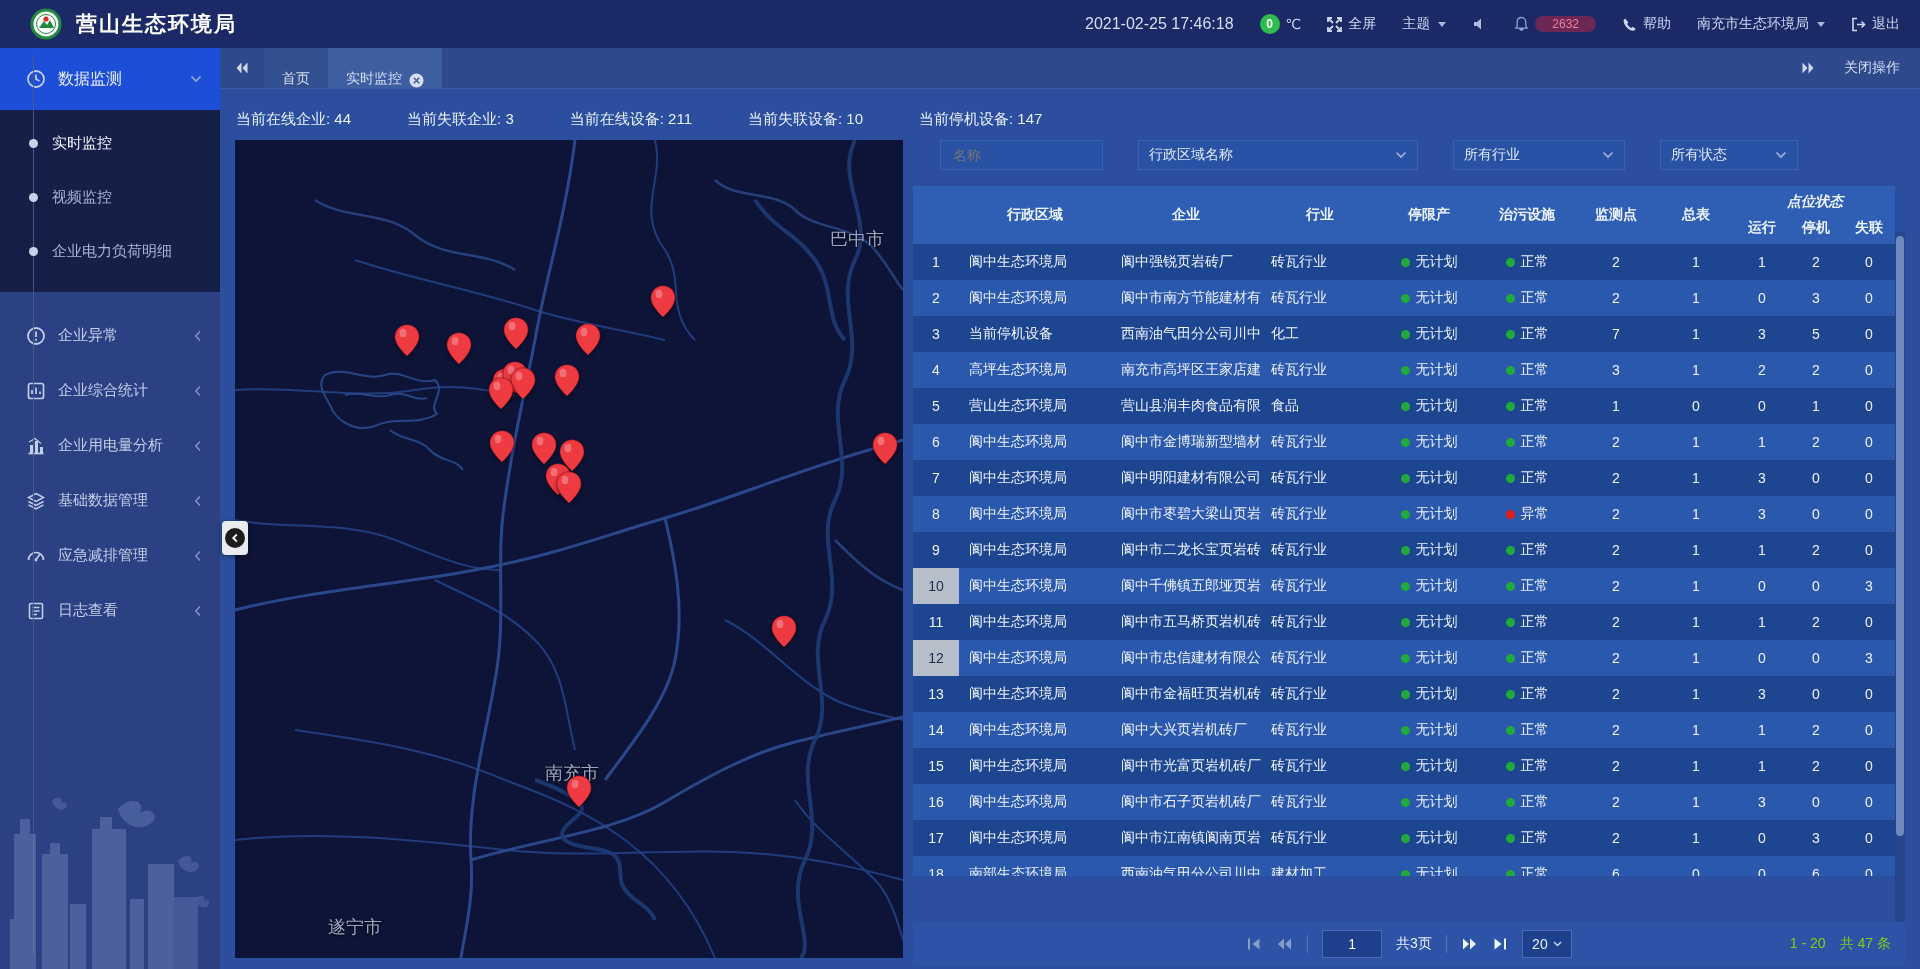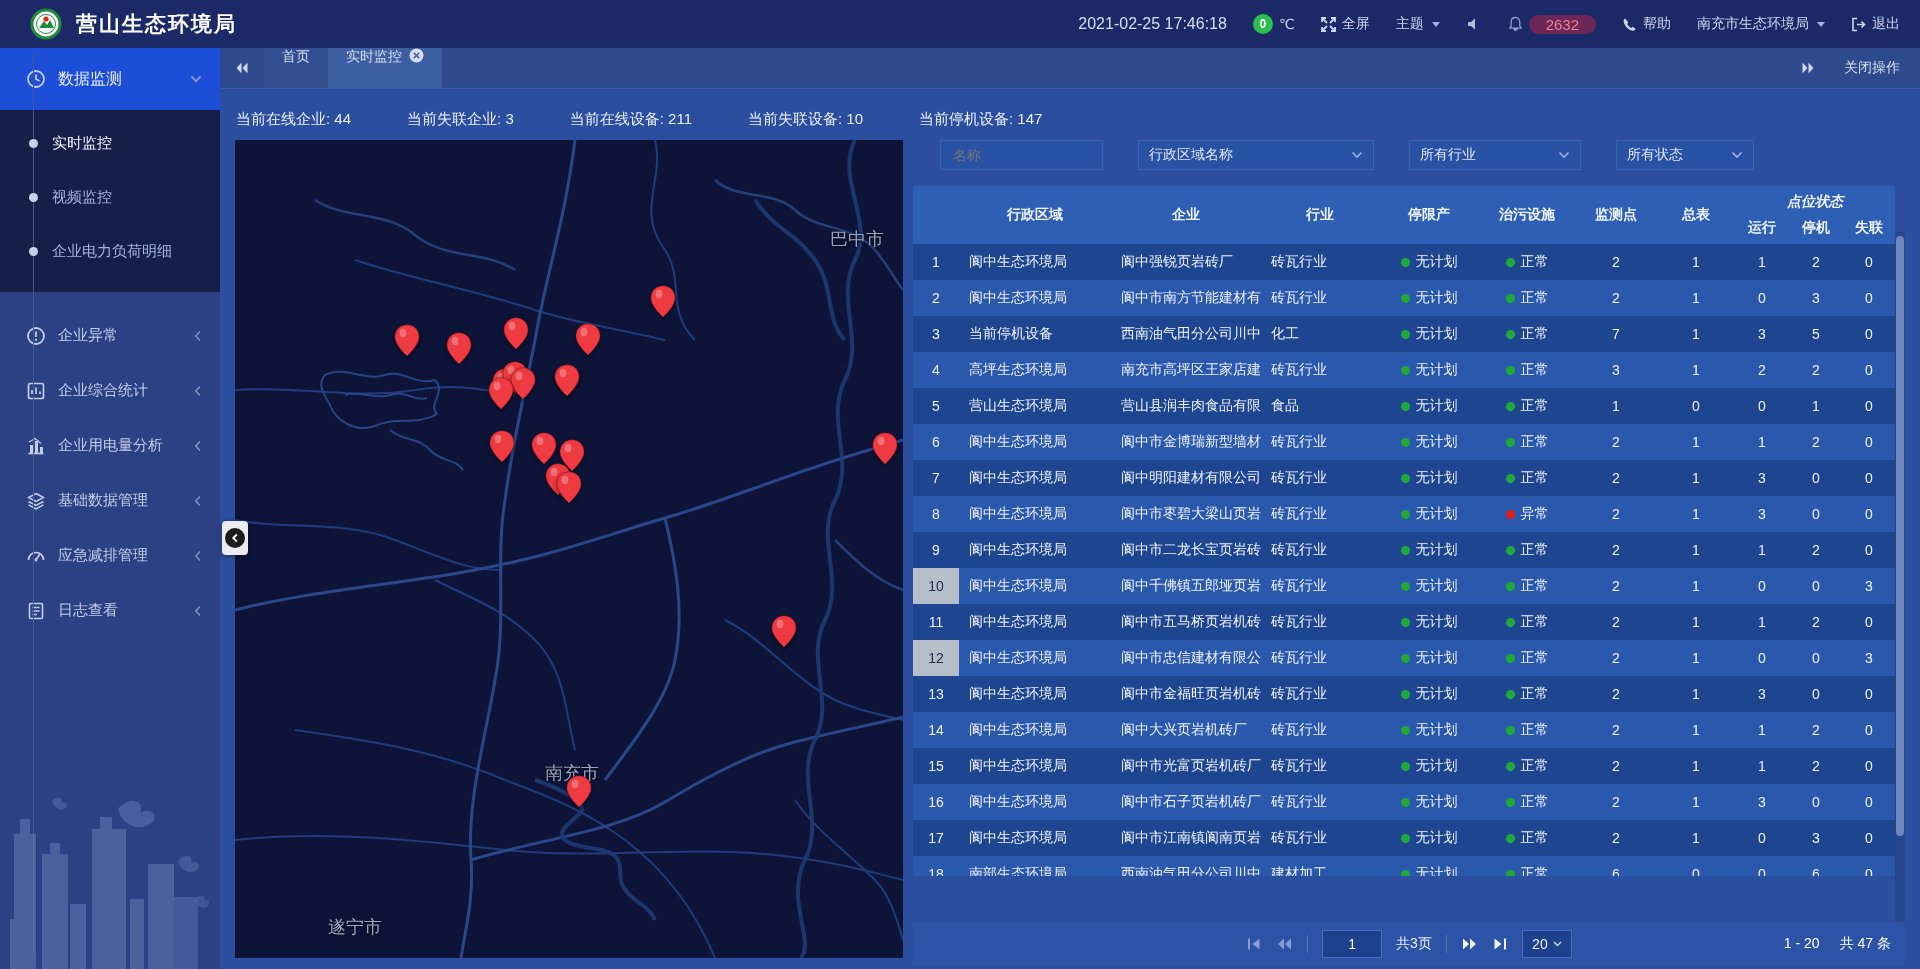--- a/index.html
+++ b/index.html
@@ -6,58 +6,58 @@
   .stage{position:relative;width:1920px;height:969px;overflow:hidden;background:#2b4f9e;
          font-family:"Liberation Sans","DejaVu Sans",sans-serif;-webkit-font-smoothing:antialiased;}
   
   .hdr{position:absolute;left:0;top:0;width:1920px;height:48px;background:#1b2a66;display:flex;align-items:center;color:#cdd6f0;z-index:30;}
   .logo{margin-left:30px;width:32px;height:32px;flex:0 0 auto;}
   .app-title{margin-left:14px;font-size:21px;font-weight:bold;color:#ffffff;letter-spacing:2px;}
   .hdr-right{margin-left:auto;display:flex;align-items:center;gap:26px;padding-right:20px;font-size:14px;}
   .hdr-item{display:flex;align-items:center;gap:6px;cursor:pointer;white-space:nowrap;}
   .datetime{font-size:16px;color:#d7def2;}
   .temp-badge{width:20px;height:20px;border-radius:50%;background:#2dbd4e;color:#fff;font-size:12px;display:flex;align-items:center;justify-content:center;font-weight:bold;}
-  .badge-pill{background:rgba(190,35,70,.5);color:#ee8296;border-radius:10px;padding:1px 17px;font-size:15px;}
+  .badge-pill{background:rgba(190,35,70,.5);color:#ee8296;border-radius:10px;padding:1px 17px;font-size:12px;}
   .caret{display:inline-block;width:0;height:0;border-left:4px solid transparent;border-right:4px solid transparent;border-top:5px solid #aab6da;margin-left:2px;}
   
   .sidebar{position:absolute;left:0;top:48px;width:220px;height:921px;background:#2c4084;color:#c2cde8;z-index:20;overflow:hidden;}
   .side-parent{height:62px;display:flex;align-items:center;background:#1d4ed8;cursor:pointer;}
   .submenu{background:#161f48;padding:6px 0 14px 0;}
   .sub-item{position:relative;height:54px;display:flex;align-items:center;padding-left:52px;font-size:15px;color:#a7b4d8;cursor:pointer;}
   .sub-item.active{color:#f2f5fc;}
   .sub-line{position:absolute;left:33px;top:6px;bottom:14px;width:1px;background:#47578f;}
   .sub-dot{position:absolute;left:29px;width:9px;height:9px;border-radius:50%;background:#c7d1ea;}
   .side-item{height:55px;display:flex;align-items:center;font-size:15px;cursor:pointer;}
   .side-items{margin-top:16px;}
   .side-icon{width:20px;height:20px;margin-left:26px;margin-right:12px;flex:0 0 auto;}
   .side-label{flex:1;}
   .side-chev{margin-right:18px;}
   .cityscape{position:absolute;left:0;bottom:0;width:220px;height:190px;opacity:.4;}
   
   .tabbar{position:absolute;left:220px;top:48px;width:1700px;height:40px;background:#2e4a8c;display:flex;align-items:center;color:#d3dcf0;font-size:14px;border-bottom:1px solid #3a5da8;}
   .tab-nav{width:44px;display:flex;justify-content:center;cursor:pointer;}
-  .tab{height:40px;display:flex;align-items:flex-start;gap:7px;padding:0 18px;cursor:pointer;background:#32508f;}
+  .tab{height:40px;display:flex;align-items:flex-end;gap:7px;padding:0 18px;cursor:pointer;background:#32508f;}
   .tab.active{background:#3e5ea2;}
   .tabbar-right{margin-left:auto;display:flex;align-items:center;gap:28px;padding-right:20px;}
   
   .statsbar{position:absolute;left:236px;top:102px;height:34px;display:flex;align-items:center;gap:56px;color:#e9eff9;font-size:15px;z-index:5;}
   .stat-item .lab::after{content:": ";}
   
   .map{position:absolute;left:235px;top:140px;width:668px;height:818px;background:#0d1438;overflow:hidden;}
   .city-label{position:absolute;color:#9aa6c0;font-size:18px;text-shadow:0 1px 3px #000;transform:translate(-50%,-50%);white-space:nowrap;}
   .pin{position:absolute;width:26px;height:33px;filter:drop-shadow(0 2px 2px rgba(0,0,0,.45));}
   .map-collapse{position:absolute;left:222px;top:521px;width:26px;height:34px;background:#e9ebef;border-radius:4px;display:flex;align-items:center;justify-content:center;z-index:25;cursor:pointer;box-shadow:0 1px 5px rgba(0,0,0,.45);}
   .map-collapse .knob{width:20px;height:20px;border-radius:50%;background:#1c1c1c;display:flex;align-items:center;justify-content:center;}
   
   .rpanel{position:absolute;left:913px;top:140px;width:992px;height:790px;}
   .filters{position:absolute;left:0;top:0;display:flex;gap:8px;height:30px;}
   .f-ctl{height:30px;background:#2a52a4;border:1px solid #3a61b2;box-sizing:border-box;display:flex;align-items:center;padding:0 10px;color:#dfe7f6;font-size:14px;margin-left:27px;}
   .f-ctl .val{flex:1;}
   .f-input{width:163px;}
-  .f-sel1{width:236px;gap:20px;}
+  .f-sel1{width:280px;gap:20px;}
   .f-sel2{width:172px;}
   .f-sel3{width:138px;}
   
   .grid{position:absolute;left:0;top:46px;width:992px;}
   .gridcols{display:grid;grid-template-columns:46px 152px 150px 118px 100px 96px 82px 78px 54px 54px 52px;}
   .thead{width:982px;background:#2f5fb5;color:#eef4fe;font-size:14px;grid-template-rows:26px 32px;}
   .th{grid-row:1/3;display:flex;align-items:center;justify-content:center;font-weight:bold;}
   .th-group{grid-column:9/12;grid-row:1;display:flex;align-items:flex-end;justify-content:center;font-style:italic;font-weight:bold;padding-bottom:1px;}
   .th-sub{grid-row:2;display:flex;align-items:center;justify-content:center;font-weight:bold;}
   .tbody{width:982px;height:632px;overflow:hidden;}
@@ -69,21 +69,21 @@
   .c.idx.hl{background:#b6bec9;color:#23304d;}
   .dot{width:9px;height:9px;border-radius:50%;margin-right:6px;flex:0 0 auto;}
   .sbar{position:absolute;left:982px;top:46px;width:10px;height:690px;background:#26468c;}
   .sbar .thumb{position:absolute;left:1px;top:4px;width:8px;height:600px;border-radius:4px;background:#7089be;}
   
   .pager{position:absolute;left:0;top:736px;width:992px;height:44px;background:#2c53a6;display:flex;align-items:center;justify-content:center;gap:14px;color:#e8eef8;font-size:14px;}
   .pg-ic{display:flex;align-items:center;cursor:pointer;}
   .pg-div{width:1px;height:18px;background:#5a74ad;}
   .pg-input{width:54px;height:24px;background:#1d418c;border:1px solid #4a6cb8;color:#fff;text-align:center;font-size:14px;}
   .pg-size{width:48px;height:26px;background:#1d418c;border:1px solid #4a6cb8;display:flex;align-items:center;justify-content:center;gap:5px;cursor:pointer;}
-  .pg-info{position:absolute;right:14px;display:flex;gap:20px;color:#ffffff;}
+  .pg-info{position:absolute;right:14px;display:flex;gap:14px;color:#84cc16;}
 </style>
 </head>
 <body>
 
 <div class="stage">
 
   <div class="hdr">
     <svg class="logo" viewBox="0 0 32 32">
       <circle cx="16" cy="16" r="15" fill="#ffffff"></circle>
       <circle cx="16" cy="16" r="14" fill="none" stroke="#1f8a3c" stroke-width="3"></circle>

